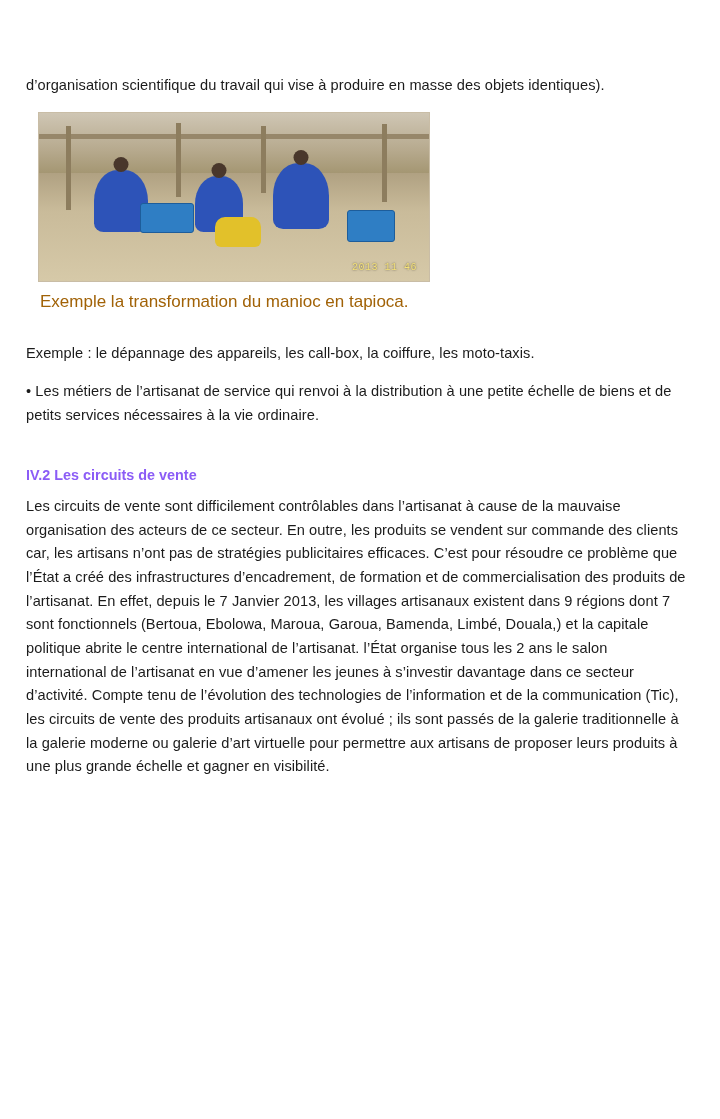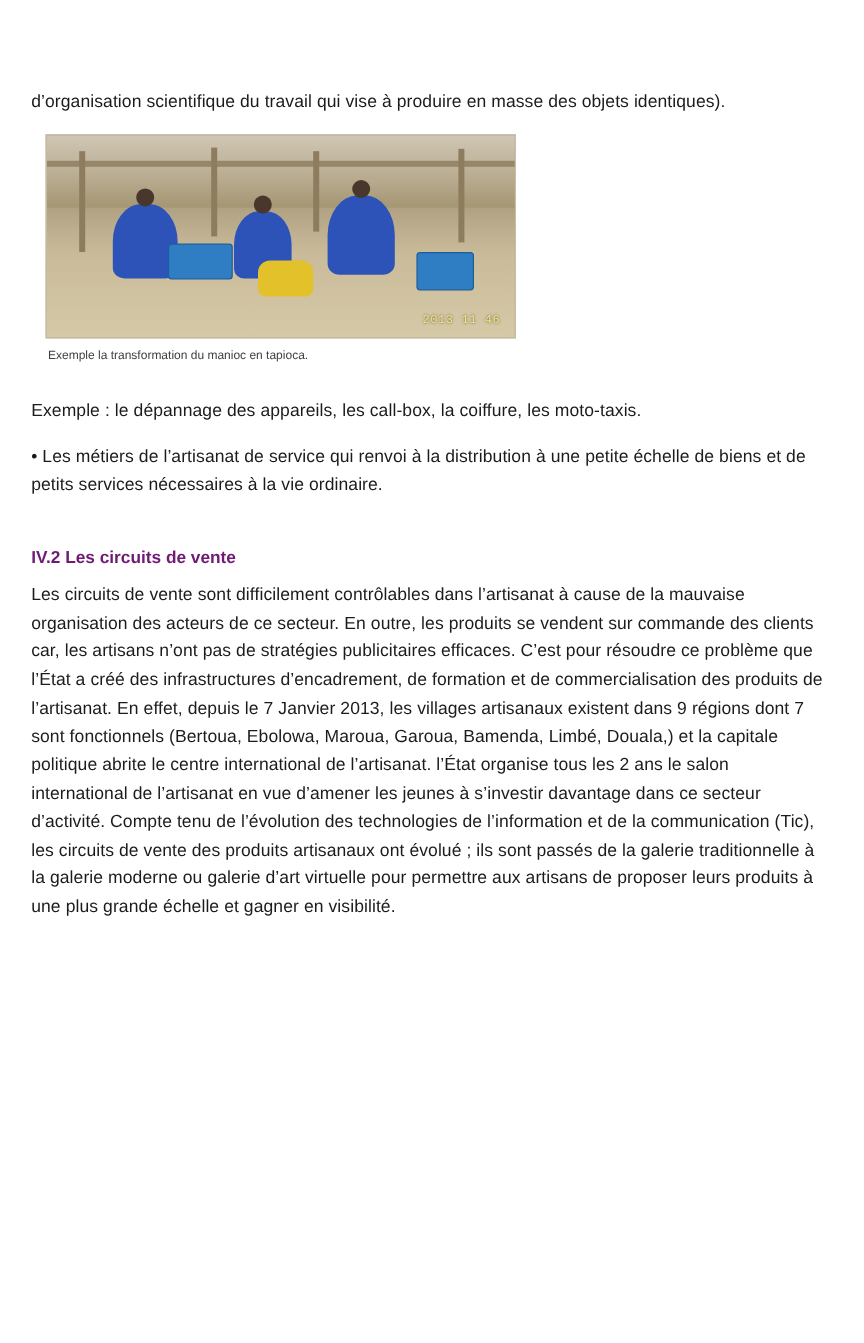--- a/index.html
+++ b/index.html
@@ -32,21 +32,21 @@
     font-size: 14.6px;
     line-height: 1.62;
     margin: 0 0 14px 0;
     color: #1b1b1b;
     letter-spacing: 0.005em;
   }
   h2.section-heading {
     font-size: 14.4px;
     font-weight: bold;
     margin: 0 0 12px 0;
-    color: #701a75;
+    color: #8b5cf6;
   }
   .spacer-lg { height: 26px; }
 
   
   .figure {
     margin: 4px 8px 18px 12px;
     width: 392px;
   }
   .photo {
     width: 392px;
@@ -128,23 +128,23 @@
   .timestamp {
     position: absolute;
     right: 12px; bottom: 8px;
     color: #f5e27a;
     font-size: 10px;
     font-family: "Liberation Mono", monospace;
     letter-spacing: 0.5px;
     text-shadow: 0 0 2px rgba(0,0,0,0.6);
   }
   .caption {
-    font-size: 10px;
+    font-size: 17px;
     line-height: 1.45;
-    color: #404040;
+    color: #a16207;
     padding: 8px 6px 10px 2px;
     background: #ffffff;
     width: 392px;
     box-sizing: border-box;
   }
 </style>
 </head>
 <body>
 
 <div class="page">

